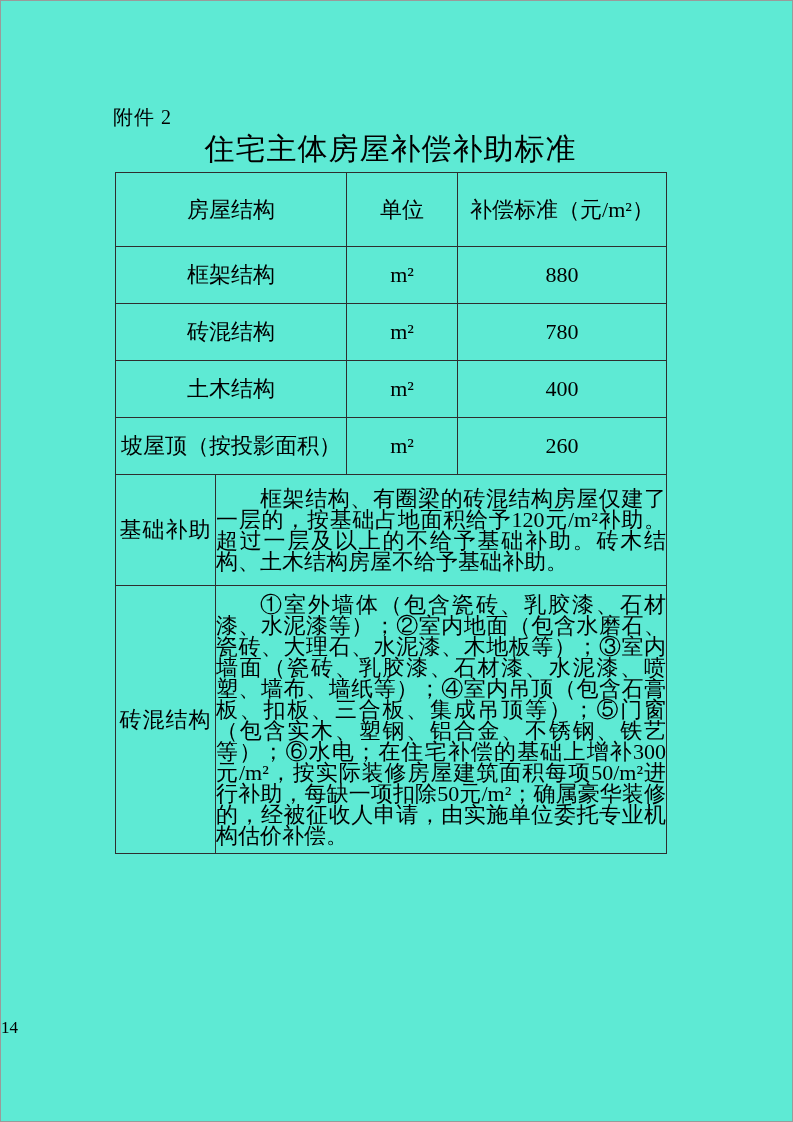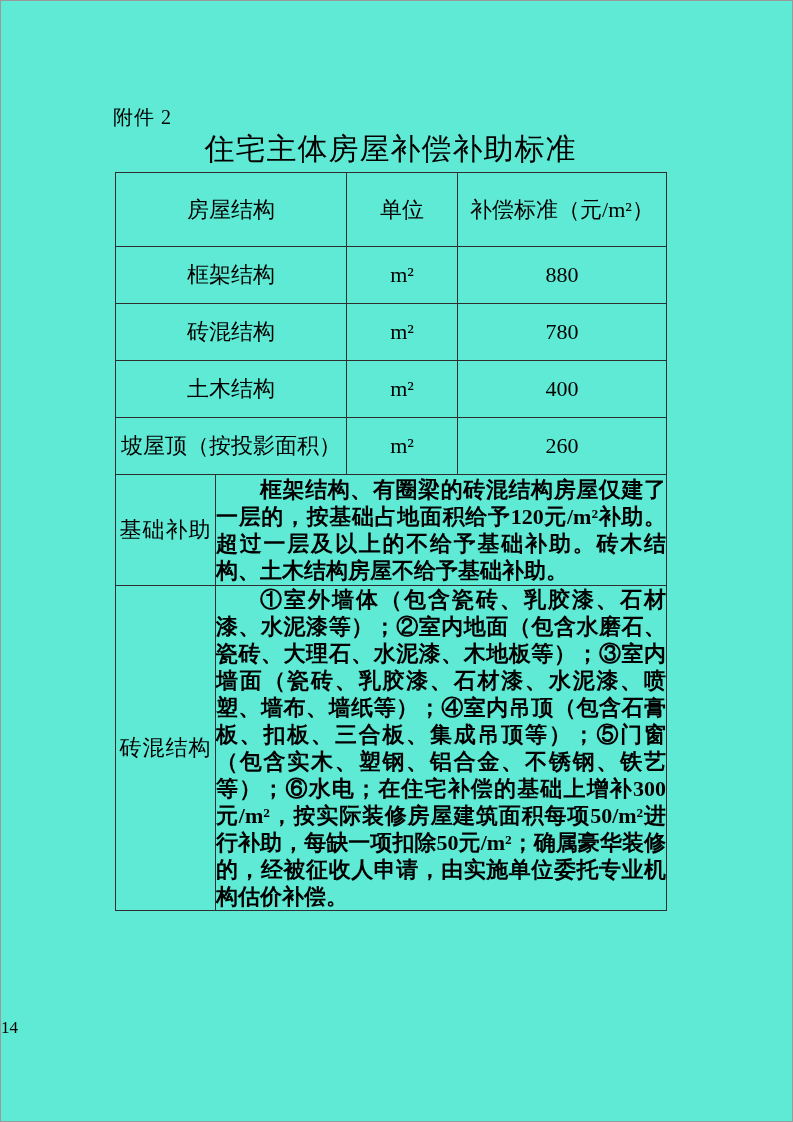--- a/index.html
+++ b/index.html
@@ -70,23 +70,22 @@
     font-family: "Liberation Serif", "DejaVu Serif", serif;
   }
   td.note-label-cell {
     font-size: 18px;
     letter-spacing: 1px;
   }
   td.note-text-cell {
     text-align: justify;
     vertical-align: middle;
     font-size: 19px;
-    line-height: 27px;
+    line-height: 21px;
     padding: 4px 8px 4px 10px;
-    font-weight: bold;
   }
   td.note-text-cell .para {
     text-indent: 2em;
     text-align: justify;
   }
   .page-number {
     position: absolute;
     left: 0;
     top: 1017px;
     width: 779px;

